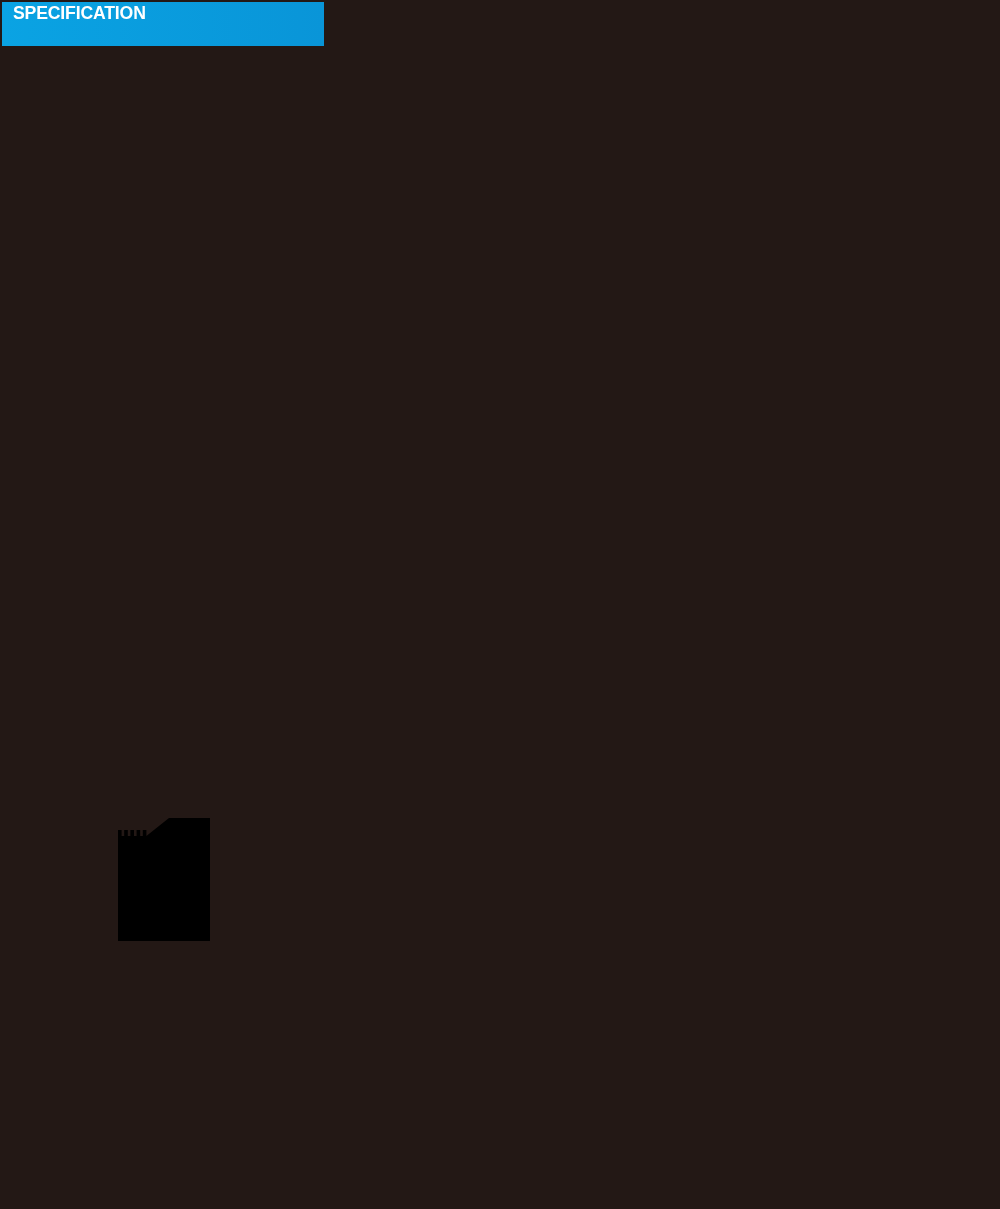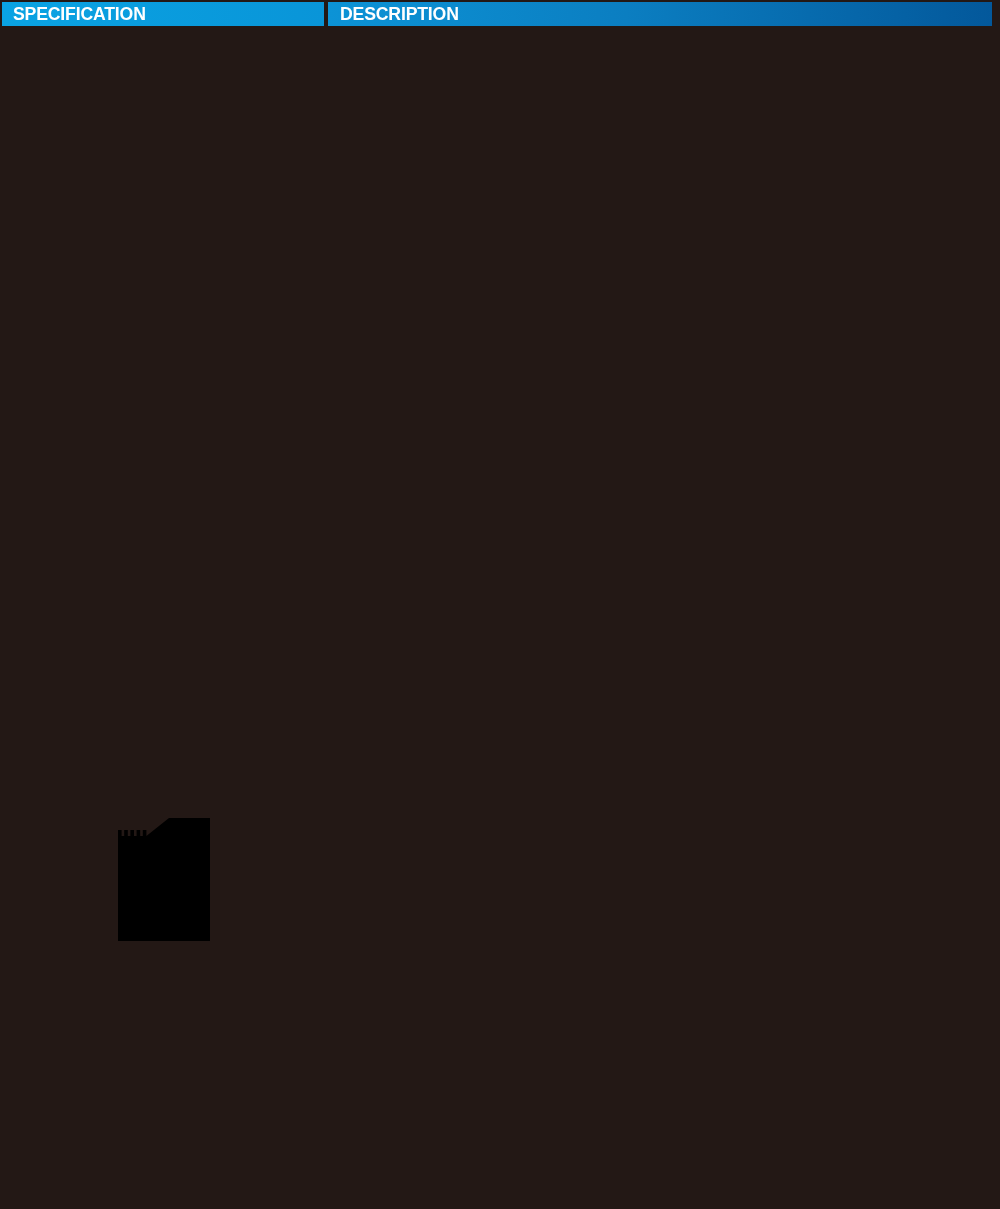--- a/index.html
+++ b/index.html
@@ -21,23 +21,23 @@
   .header-row {
     position: absolute;
     left: 0;
     top: 0;
     width: 1000px;
     height: 40px;
   }
   .col-header {
     position: absolute;
     top: 2px;
-    height: 24px;
+    height: 44px;
     display: flex;
-    align-items: center;
+    align-items: flex-start;
     box-sizing: border-box;
   }
   .col-header.spec {
     left: 2px;
     width: 322px;
     padding-left: 11px;
     background: linear-gradient(90deg, var(--spec_bar_start, #0aa3e3), var(--spec_bar_end, #0995d8));
   }
   .col-header.desc {
     left: 328px;
@@ -72,23 +72,20 @@
 <body>
 
 <div class="page">
 
   <div class="header-row">
 
     <div class="col-header spec">
       <span class="label">SPECIFICATION</span>
     </div>
 
-    <div class="col-header desc">
-      <span class="label">DESCRIPTION</span>
-    </div>
 
   </div>
 
   <svg class="microsd" viewBox="0 0 92 123" xmlns="http://www.w3.org/2000/svg" aria-hidden="true">
     <path fill="currentColor" d="M0,123 L0,18 L0,12 h3.6 v6 h2.6 v-6 h3.6 v6 h2.6 v-6 h3.6 v6 h2.6 v-6 h3.6 v6 h2.6 v-6 h3.6 v6 L28.4,18 L51,0 L92,0 L92,123 Z"></path>
   </svg>
 
 </div>
 
 </body></html>

